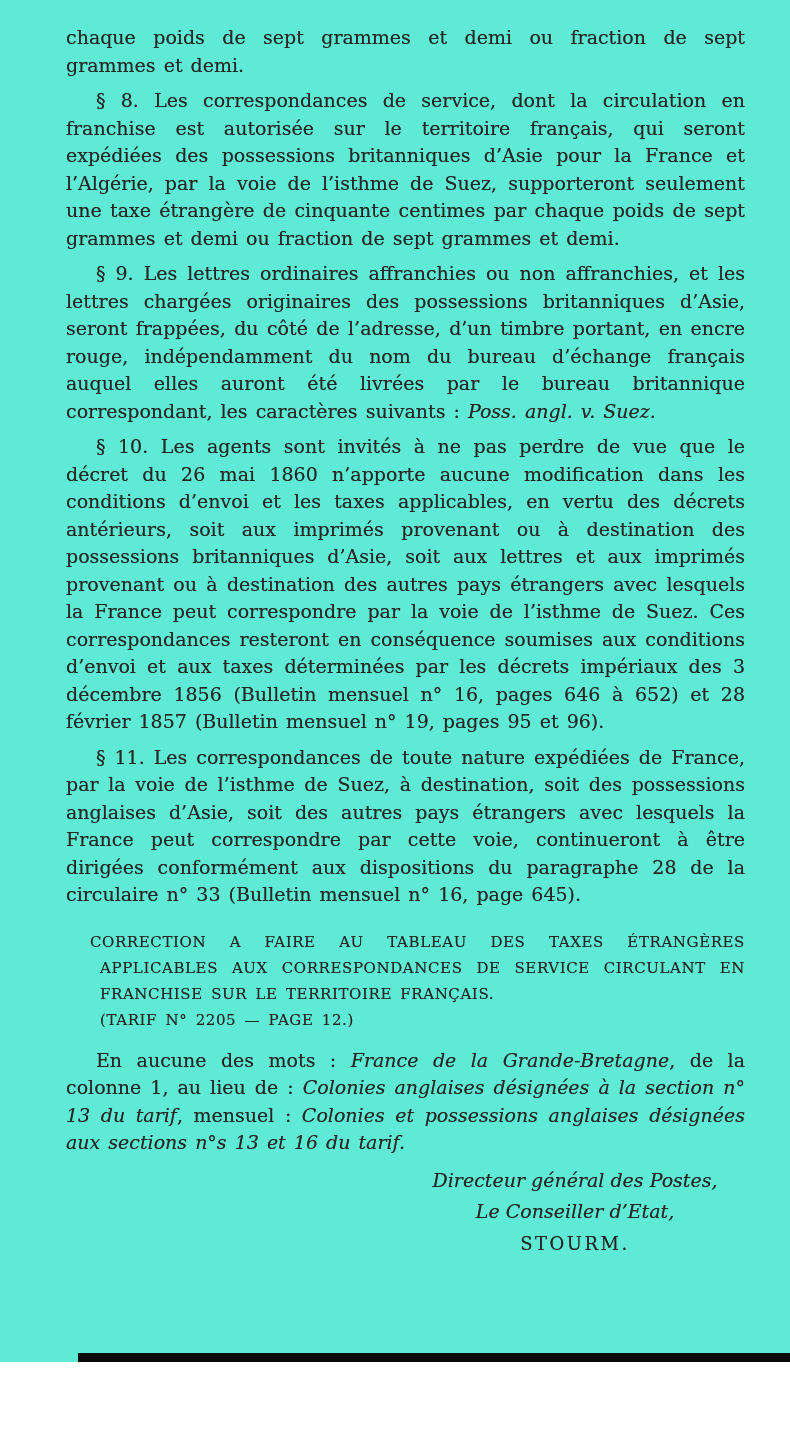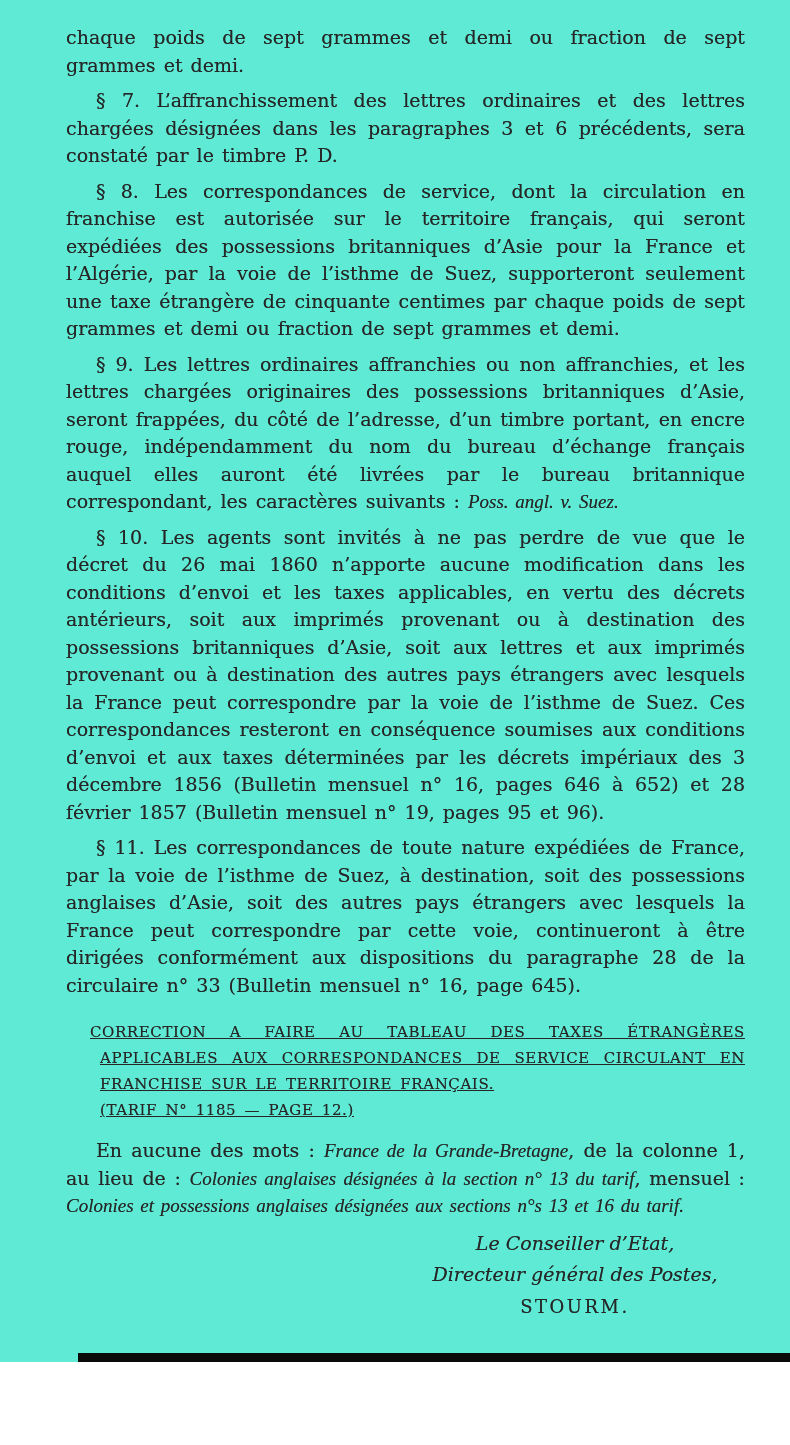--- a/index.html
+++ b/index.html
@@ -26,25 +26,24 @@
   }
   p { margin: 0 0 8px; }
   .body {
     font-size: 19px;
     line-height: 27.5px;
     text-align: justify;
     text-indent: 30px;
     word-spacing: 2px;
   }
   .cont { text-indent: 0; }
-  .it { font-style: italic; font-family: Liberation Serif, serif; }
+  .it { font-style: italic; }
   .correction {
     margin: 20px 0 14px;
     padding-left: 34px;
-    text-decoration: underline;
   }
   .corr-title {
     font-size: 15px;
     line-height: 26px;
     text-align: justify;
     text-indent: -10px;
     letter-spacing: 0.6px;
     word-spacing: 3px;
     margin: 0;
   }
@@ -81,39 +80,38 @@
     background: #0a0a0a;
   }
 </style>
 </head>
 <body>
 
 <div class="page">
 
   <p class="body cont">chaque poids de sept grammes et demi ou fraction de sept grammes et demi.</p>
 
-  <p class="body">§ 7. L’affranchissement des lettres ordinaires et des lettres chargées désignées dans les paragraphes 3 et 6 précédents, sera constaté par le timbre P. D.</p>
 
   <p class="body">§ 8. Les correspondances de service, dont la circulation en franchise est autorisée sur le territoire français, qui seront expédiées des possessions britanniques d’Asie pour la France et l’Algérie, par la voie de l’isthme de Suez, supporteront seulement une taxe étrangère de cinquante centimes par chaque poids de sept grammes et demi ou fraction de sept grammes et demi.</p>
 
   <p class="body"><span>§ 9. Les lettres ordinaires affranchies ou non affranchies, et les lettres chargées originaires des possessions britanniques d’Asie, seront frappées, du côté de l’adresse, d’un timbre portant, en encre rouge, indépendamment du nom du bureau d’échange français auquel elles auront été livrées par le bureau britannique correspondant, les caractères suivants : </span><span class="it">Poss. angl. v. Suez.</span></p>
 
   <p class="body">§ 10. Les agents sont invités à ne pas perdre de vue que le décret du 26 mai 1860 n’apporte aucune modification dans les conditions d’envoi et les taxes applicables, en vertu des décrets antérieurs, soit aux imprimés provenant ou à destination des possessions britanniques d’Asie, soit aux lettres et aux imprimés provenant ou à destination des autres pays étrangers avec lesquels la France peut correspondre par la voie de l’isthme de Suez. Ces correspondances resteront en conséquence soumises aux conditions d’envoi et aux taxes déterminées par les décrets impériaux des 3 décembre 1856 (Bulletin mensuel n° 16, pages 646 à 652) et 28 février 1857 (Bulletin mensuel n° 19, pages 95 et 96).</p>
 
   <p class="body">§ 11. Les correspondances de toute nature expédiées de France, par la voie de l’isthme de Suez, à destination, soit des possessions anglaises d’Asie, soit des autres pays étrangers avec lesquels la France peut correspondre par cette voie, continueront à être dirigées conformément aux dispositions du paragraphe 28 de la circulaire n° 33 (Bulletin mensuel n° 16, page 645).</p>
 
 
   <div class="correction">
     <p class="corr-title">CORRECTION A FAIRE AU TABLEAU DES TAXES ÉTRANGÈRES APPLICABLES AUX CORRESPONDANCES DE SERVICE CIRCULANT EN FRANCHISE SUR LE TERRITOIRE FRANÇAIS.</p>
-    <p class="corr-tarif">(TARIF N° 1185 — PAGE 12.)</p>
+    <p class="corr-tarif">(TARIF N° 2205 — PAGE 12.)</p>
   </div>
 
   <p class="body"><span>En aucune des mots : </span><span class="it">France de la Grande-Bretagne</span><span>, de la colonne 1, au lieu de : </span><span class="it">Colonies anglaises désignées à la section n° 13 du tarif</span><span>, mensuel : </span><span class="it">Colonies et possessions anglaises désignées aux sections n°s 13 et 16 du tarif.</span></p>
 
   <div class="signature">
+    <p class="sig-line">Directeur général des Postes,</p>
     <p class="sig-line">Le Conseiller d’Etat,</p>
-    <p class="sig-line">Directeur général des Postes,</p>
     <p class="sig-name">STOURM.</p>
   </div>
 
   <div class="scan-bar"></div>
 
 </div>
 
 </body></html>

